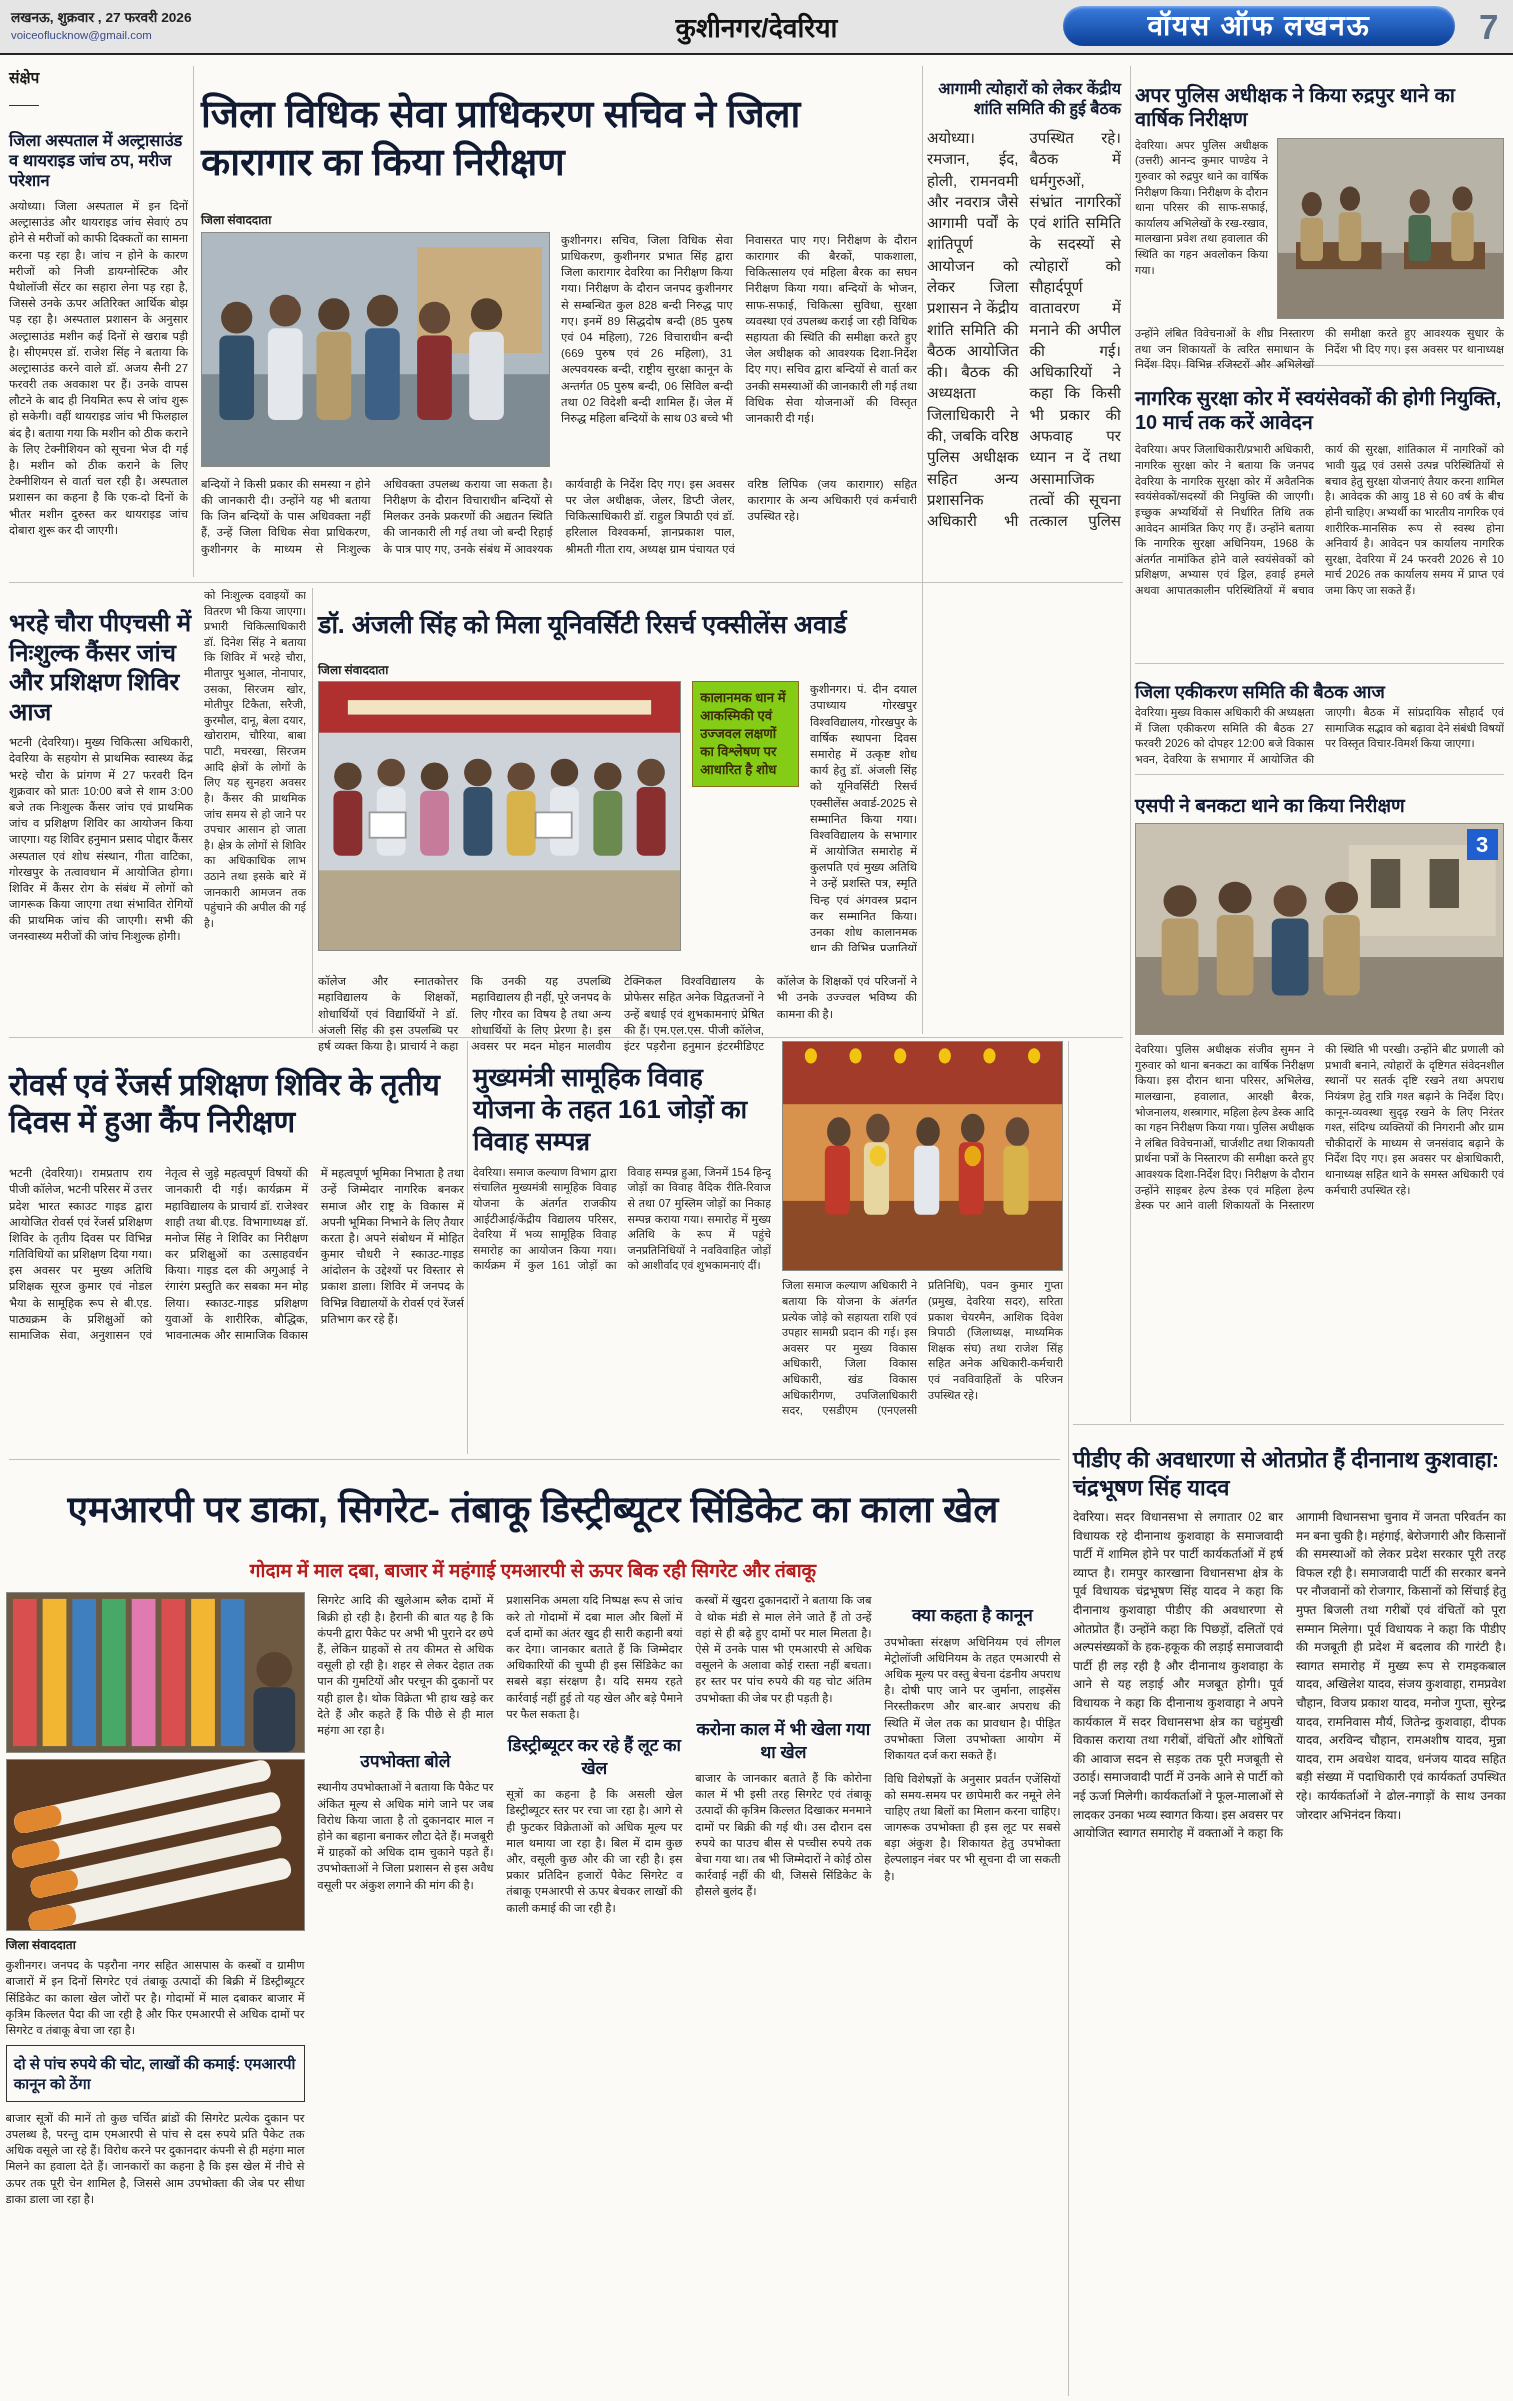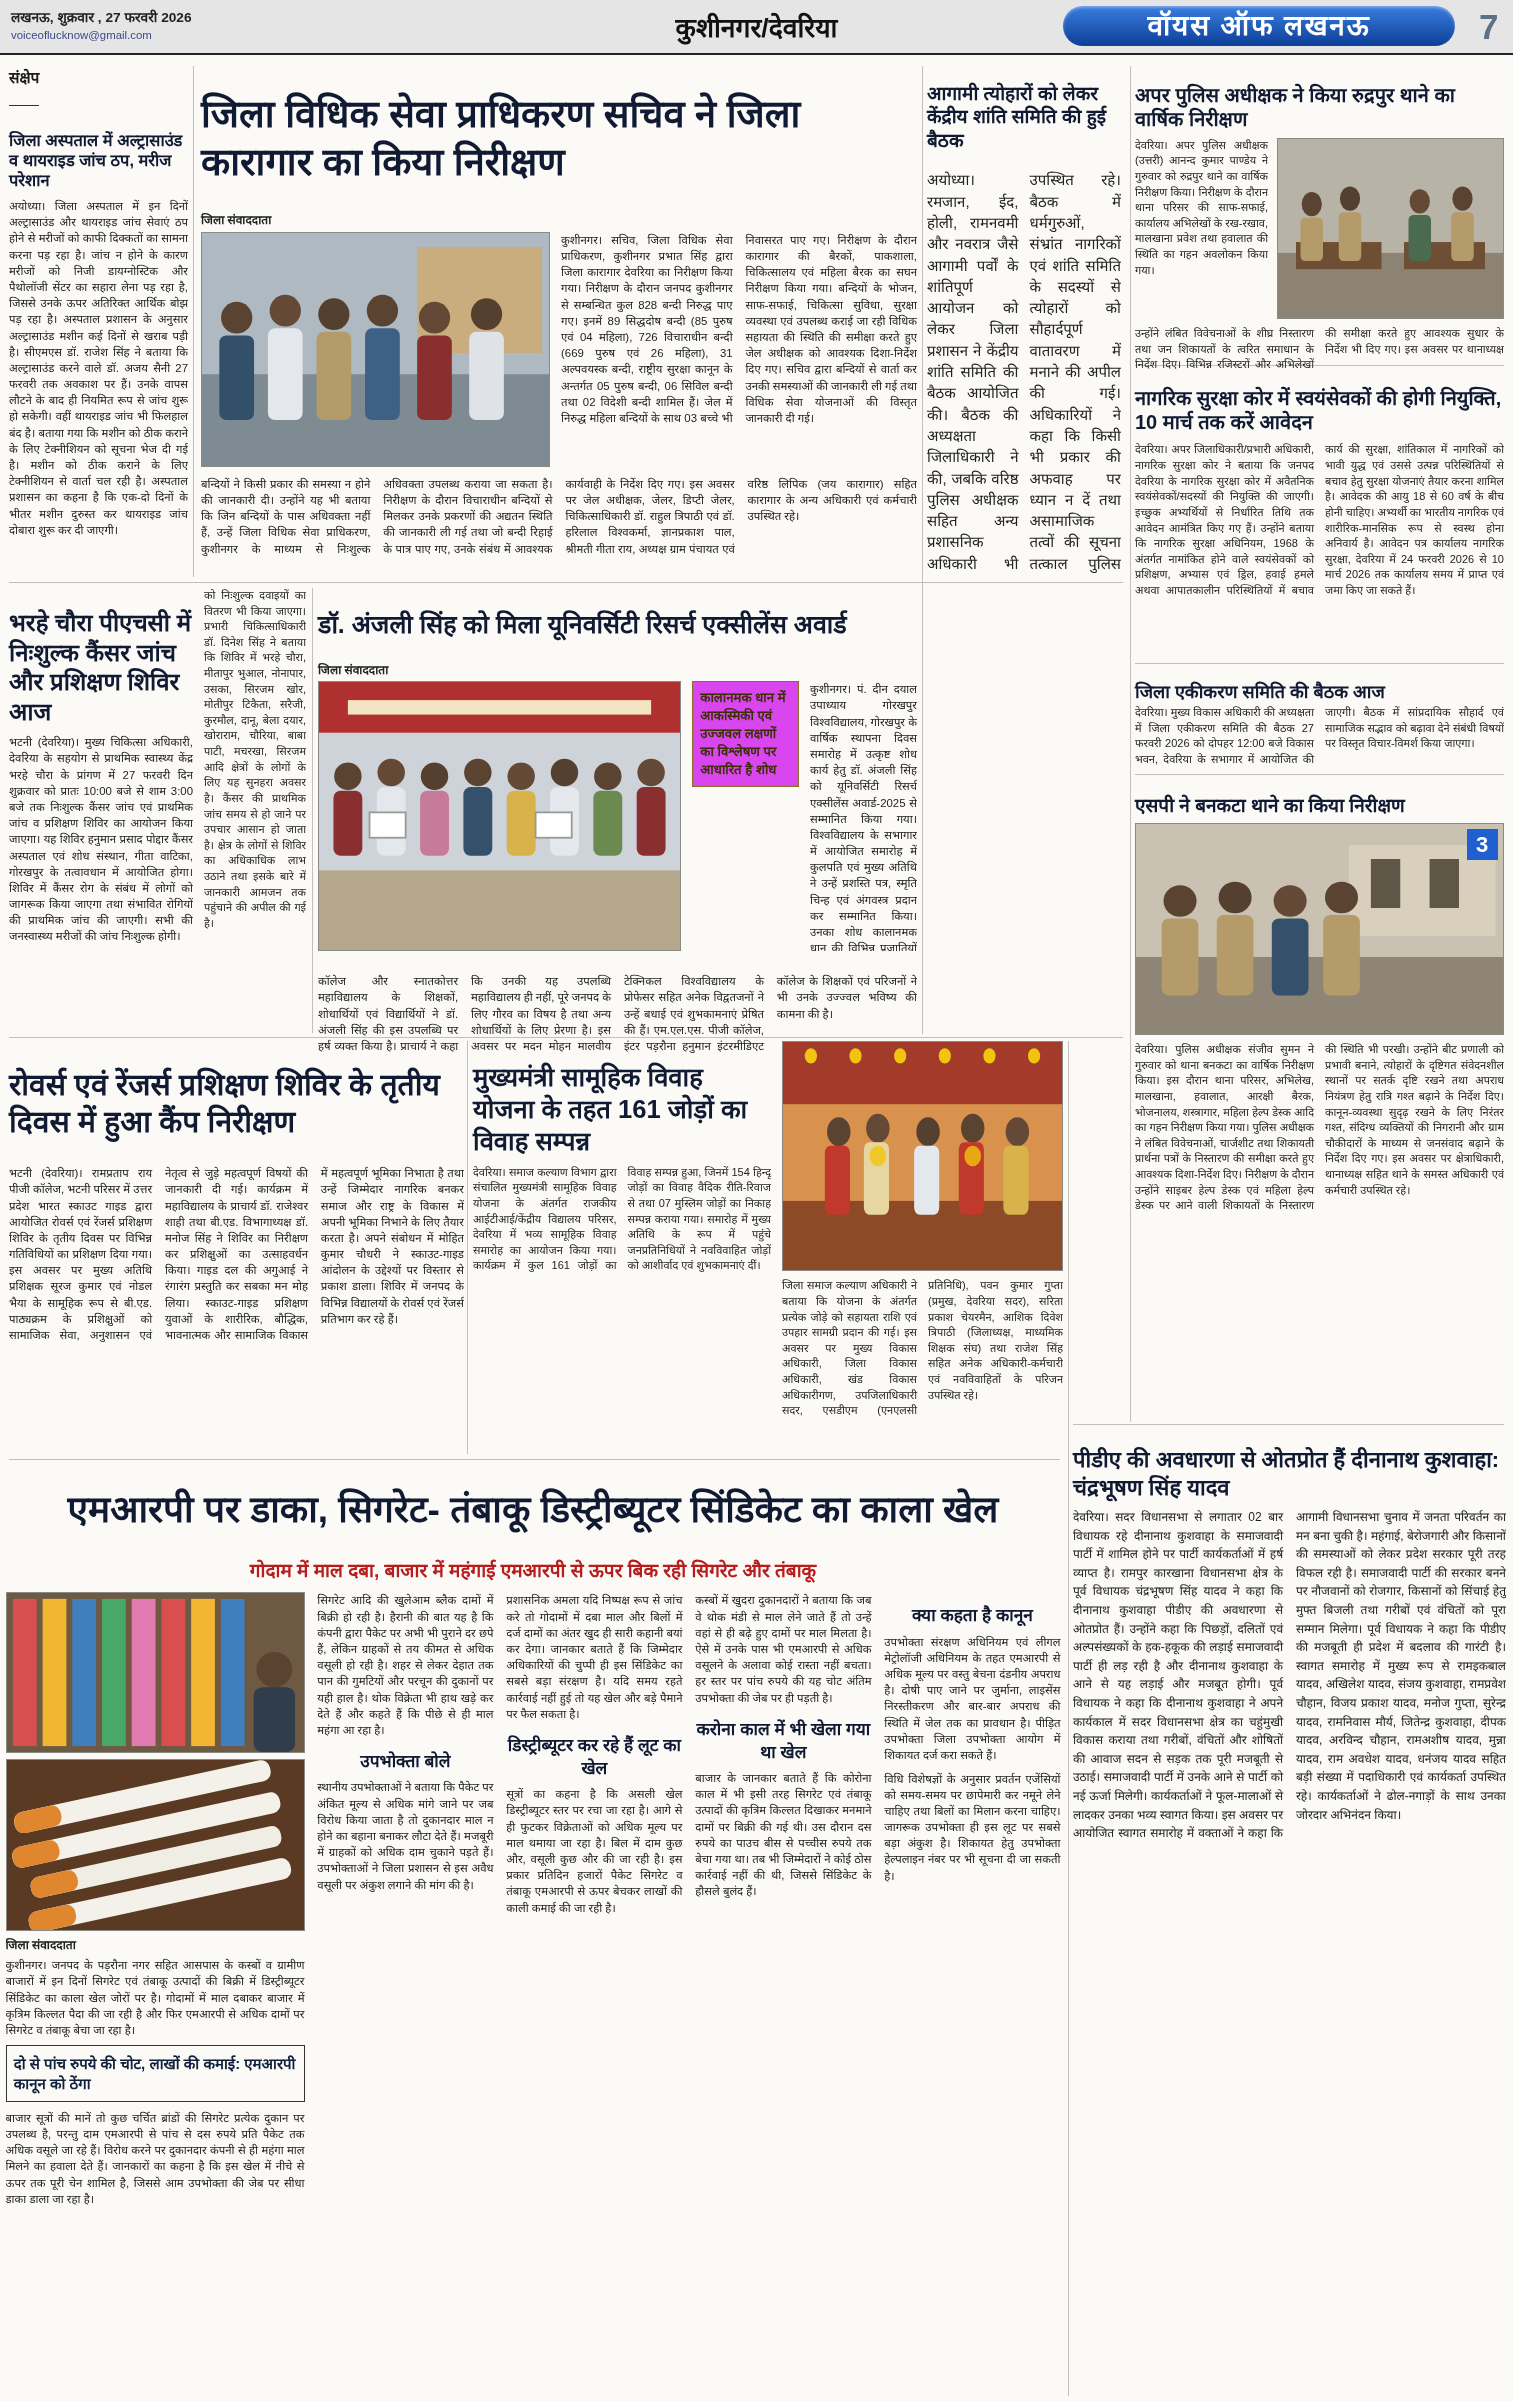--- a/index.html
+++ b/index.html
@@ -40,21 +40,21 @@
   
   #lead{left:201px;top:66px;width:716px;height:513px;}
   #lead .hl{font-size:38px;}
   #lead .row{display:flex;margin-top:0;}
   #lead .photo{width:349px;height:235px;flex:none;}
   #lead .b1{flex:1;margin-left:11px;height:235px;column-count:2;column-gap:12.8px;}
   #lead .b2{margin-top:9px;height:117px;}
 
   
   #peace{left:927px;top:66px;width:194px;height:513px;}
-  #peace .hl{font-size:19px;margin-bottom:17px;}
+  #peace .hl{font-size:16px;margin-bottom:8px;text-align:right;}
   #peace .body{height:413px;column-count:2;column-gap:11px;font-size:15px;}
 
   
   #rudrapur{left:1135px;top:66px;width:369px;height:296px;}
   #rudrapur .hl{font-size:20px;margin-bottom:5.5px;}
   #rudrapur .row{display:flex;}
   #rudrapur .b1{width:133px;height:181px;flex:none;font-size:11px;}
   #rudrapur .photo{flex:1;height:181px;margin-left:9px;}
   #rudrapur .b2{margin-top:7.3px;height:47px;column-count:2;column-gap:11px;font-size:11px;}
 
@@ -83,21 +83,21 @@
   #cancer .hl{font-size:24px;margin-bottom:7.3px;}
   #cancer .b1{height:301px;}
   #cancer .b2{width:102px;margin-left:11px;height:445px;font-size:11px;}
 
   
   #award{left:318px;top:588px;width:599px;height:445px;}
   #award .hl{font-size:25px;}
   #award .row{display:flex;margin-top:1.8px;}
   #award .photo{width:363px;height:270px;flex:none;}
   #award .rt{flex:1;margin-left:11px;height:270px;column-count:2;column-gap:11px;overflow:hidden;}
-  #award .box{border:1.4px solid #8a6d1f;background:#d946ef;padding:7.3px;font-weight:bold;font-size:13.2px;
+  #award .box{border:1.4px solid #8a6d1f;background:#84cc16;padding:7.3px;font-weight:bold;font-size:13.2px;
               line-height:1.35;margin-bottom:7.3px;break-inside:avoid;color:#3c2f06;}
   #award .b2{margin-top:22px;height:106px;}
 
   
   #rovers{left:9px;top:1041px;width:455px;height:413px;}
   #rovers .hl{font-size:30px;}
   #rovers .body{margin-top:7.3px;height:309px;}
 
   
   #marriage{left:473px;top:1041px;width:590px;height:413px;display:flex;}

